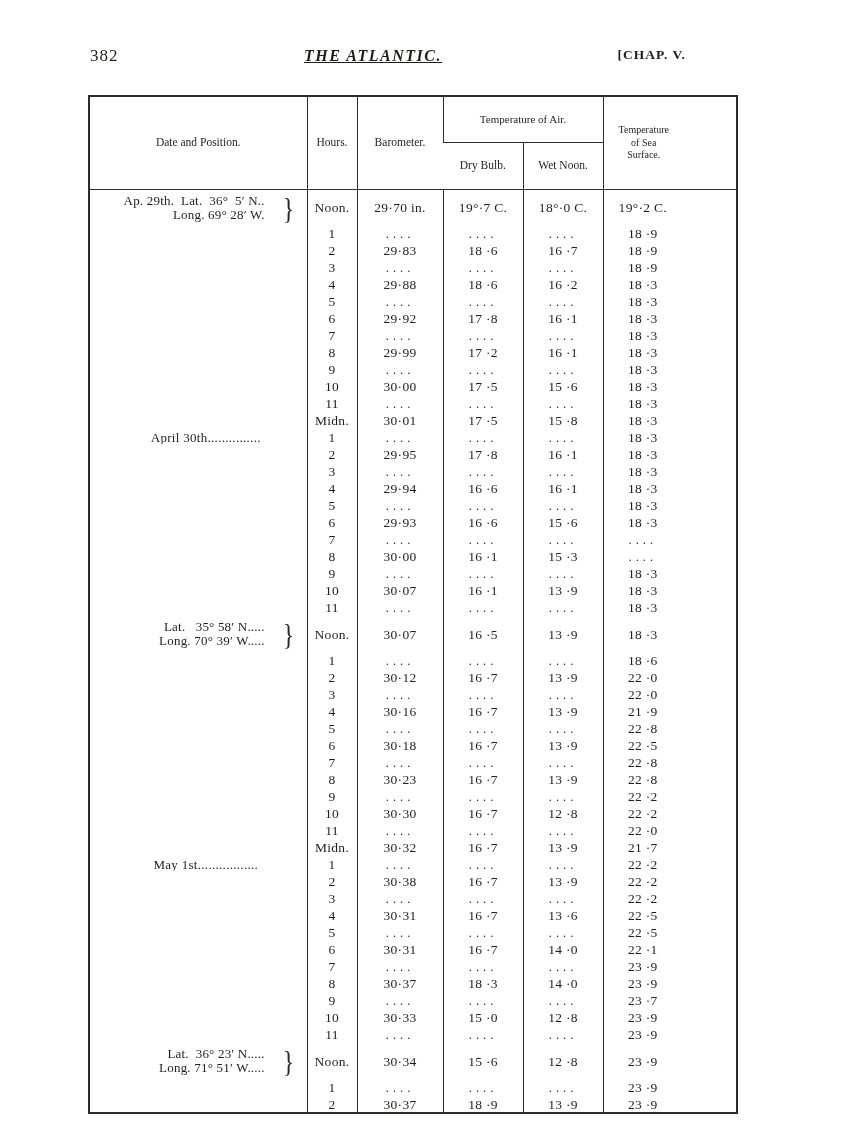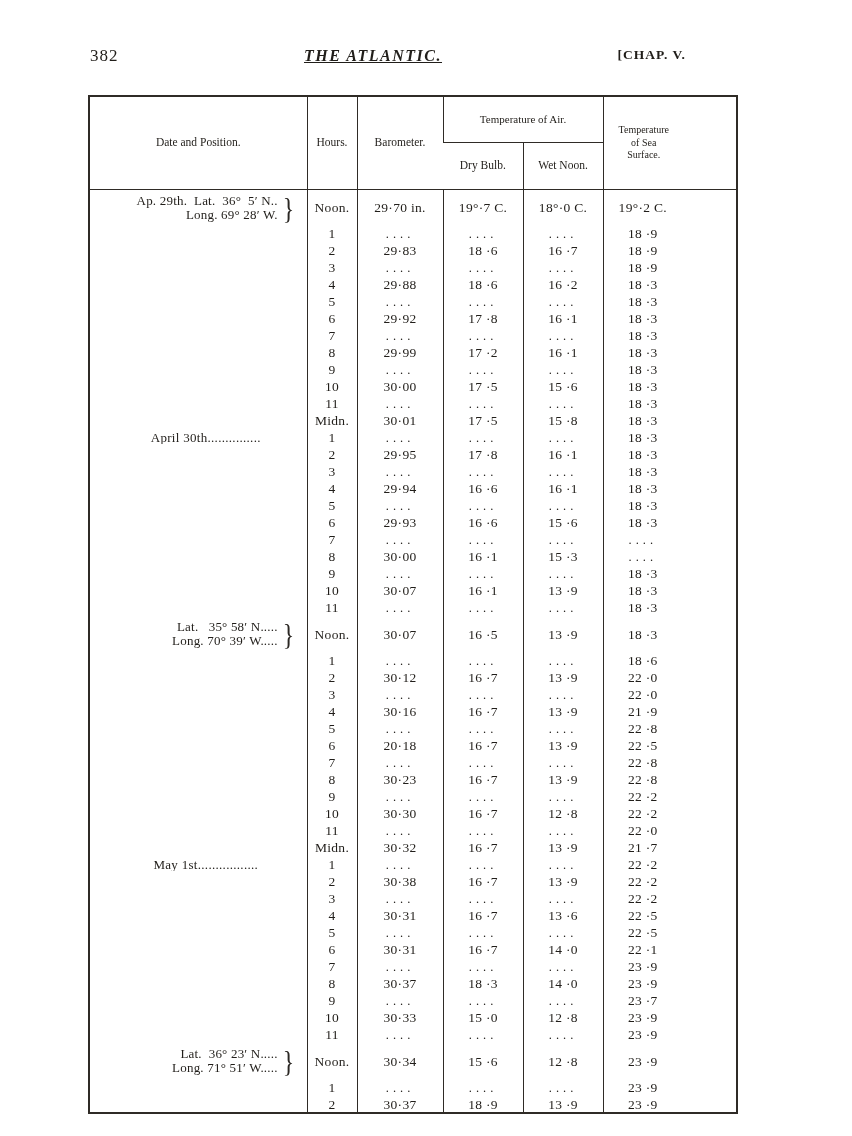--- a/index.html
+++ b/index.html
@@ -67,21 +67,21 @@
     line-height:1;
     padding:0;
     letter-spacing:0.3px;
   }
   tr.tall td { height:36px; }
   td.c-pos { text-align:right; }
   td.c-sea { padding-right:54px; }
   .ditto { letter-spacing:4px; font-size:12.5px; }
   .pos-wrap {
     display:flex; align-items:center; justify-content:flex-end;
-    gap:5px; padding-right:12px;
+    gap:18px; padding-right:12px;
   }
   .pos-lines { text-align:right; }
   .pos-lines div {
     white-space:pre;
     font-size:13px;
     line-height:14px;
     letter-spacing:0.2px;
   }
   .brace {
     font-size:24px; font-weight:400;
@@ -387,21 +387,21 @@
           <td class="c-pos"></td>
           <td class="c-h">5</td>
           <td class="c-bar ditto">....</td>
           <td class="c-dry ditto">....</td>
           <td class="c-wet ditto">....</td>
           <td class="c-sea">22 ·8</td>
         </tr>
         <tr>
           <td class="c-pos"></td>
           <td class="c-h">6</td>
-          <td class="c-bar">20·18</td>
+          <td class="c-bar">30·18</td>
           <td class="c-dry">16 ·7</td>
           <td class="c-wet">13 ·9</td>
           <td class="c-sea">22 ·5</td>
         </tr>
         <tr>
           <td class="c-pos"></td>
           <td class="c-h">7</td>
           <td class="c-bar ditto">....</td>
           <td class="c-dry ditto">....</td>
           <td class="c-wet ditto">....</td>

